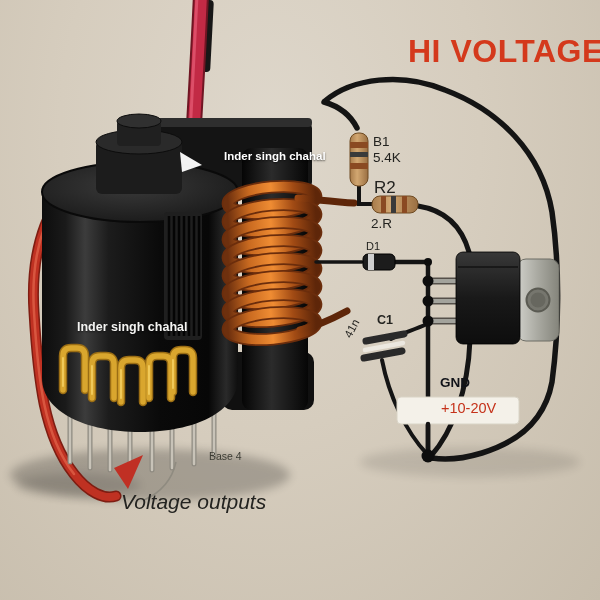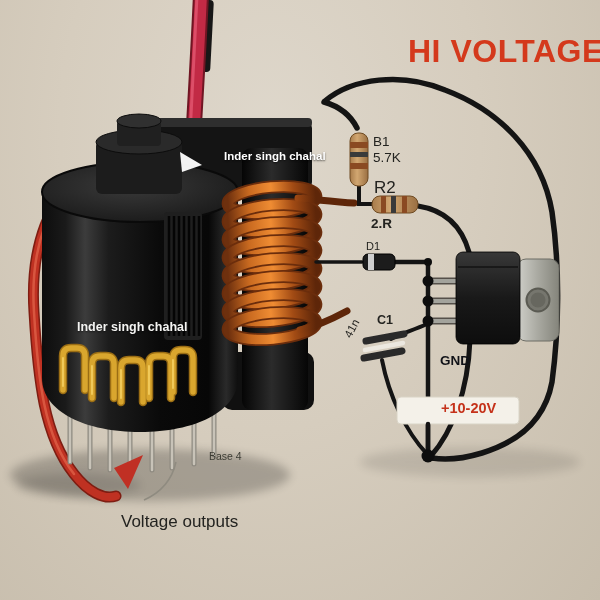--- a/index.html
+++ b/index.html
@@ -9,28 +9,28 @@
     font-family:"Liberation Sans", sans-serif;
   }
   .art{position:absolute;left:0;top:0;}
   .lbl{position:absolute;color:#232320;white-space:nowrap;line-height:1.1;}
   .t-title{left:408px;top:34px;font-size:32px;font-weight:800;color:var(--title-color,#d4391c);letter-spacing:.5px;}
   .t-wm1{left:224px;top:150px;font-size:11.5px;font-weight:700;color:#ffffff;text-shadow:0 1px 2px rgba(0,0,0,.65);}
   .t-wm2{left:77px;top:321px;font-size:12.5px;font-weight:700;color:#f4f4f2;text-shadow:0 1px 2px rgba(0,0,0,.55);}
   .t-b1{left:373px;top:135px;font-size:13.5px;}
   .t-b1v{left:373px;top:151px;font-size:13.5px;}
   .t-r2{left:374px;top:179px;font-size:17px;}
-  .t-r2v{left:371px;top:217px;font-size:13.5px;font-weight:bold;}
+  .t-r2v{left:371px;top:217px;font-size:13.5px;}
   .t-d1{left:366px;top:240px;font-size:11px;}
   .t-c1{left:377px;top:314px;font-size:12.5px;font-weight:700;}
   .t-c1v{left:342px;top:334px;font-size:11.5px;transform:rotate(-62deg);transform-origin:left top;}
-  .t-gnd{left:440px;top:354px;font-size:13.5px;font-weight:700;color:#101218;}
-  .t-sup{left:441px;top:401px;font-size:14.5px;font-weight:700;color:var(--supply-color,#c5321a);}
+  .t-gnd{left:440px;top:376px;font-size:13.5px;font-weight:700;color:#101218;}
+  .t-sup{left:441px;top:401px;font-size:14.5px;font-weight:400;color:var(--supply-color,#c5321a);}
   .t-base{left:169px;top:451px;font-size:10.5px;color:#3c3c34;padding-left:40px;}
-  .t-out{left:121px;top:513px;font-size:17px;}
+  .t-out{left:121px;top:490px;font-size:21px;font-style:italic;}
   .t-in{left:454px;top:486px;font-size:15.5px;}
 </style>
 </head>
 <body>
 
 <div class="scene">
 
 <svg class="art" width="600" height="600" viewBox="0 0 600 600">
   <defs>
     <filter id="soft" x="-60%" y="-60%" width="220%" height="220%">
@@ -224,21 +224,21 @@
   <path d="M 176,462 C 172,480 162,492 144,500" fill="none" stroke="#8f8b80" stroke-width="1.5"></path>
   <polygon points="143,455 114,468 128,489" fill="#c03024"></polygon>
 
   <polygon points="180,152 202,165 182,172" fill="#ffffff" opacity=".95"></polygon>
 </svg>
 
 <div class="lbl t-title">HI VOLTAGE</div>
 <div class="lbl t-wm1">Inder singh chahal</div>
 <div class="lbl t-wm2">Inder singh chahal</div>
 <div class="lbl t-b1">B1</div>
-<div class="lbl t-b1v">5.7K</div>
+<div class="lbl t-b1v">5.4K</div>
 <div class="lbl t-r2">R2</div>
 <div class="lbl t-r2v">2.R</div>
 <div class="lbl t-d1">D1</div>
 <div class="lbl t-c1">C1</div>
 <div class="lbl t-c1v">41n</div>
 <div class="lbl t-gnd">GND</div>
 <div class="lbl t-sup">+10-20V</div>
 <div class="lbl t-base">Base 4</div>
 <div class="lbl t-out">Voltage outputs</div>
 

